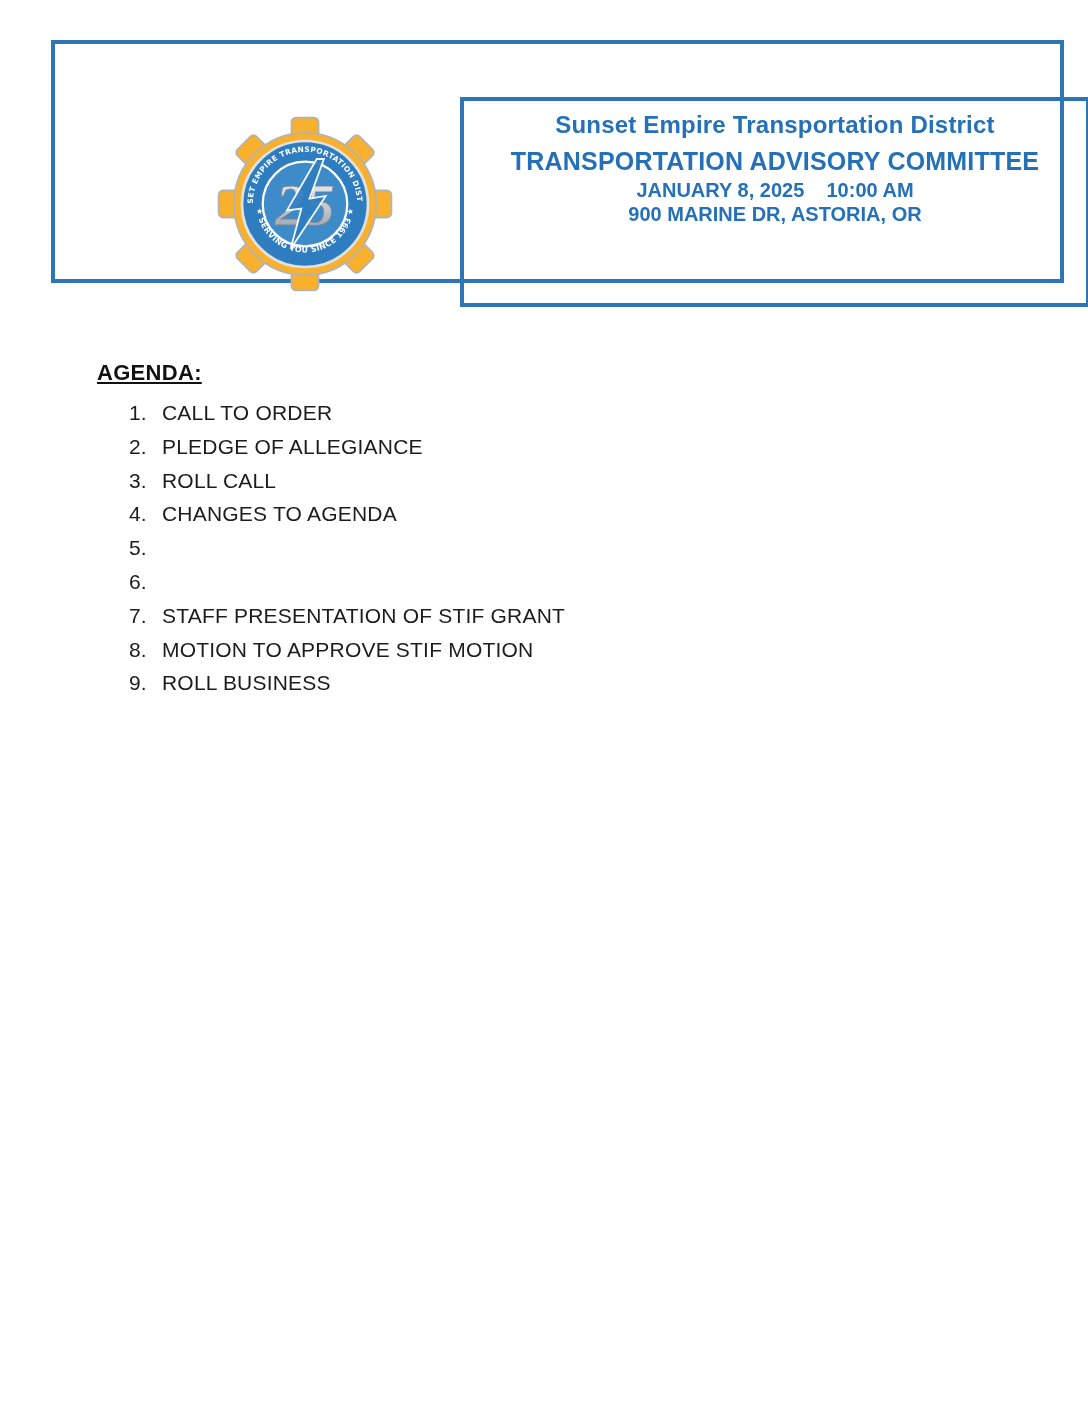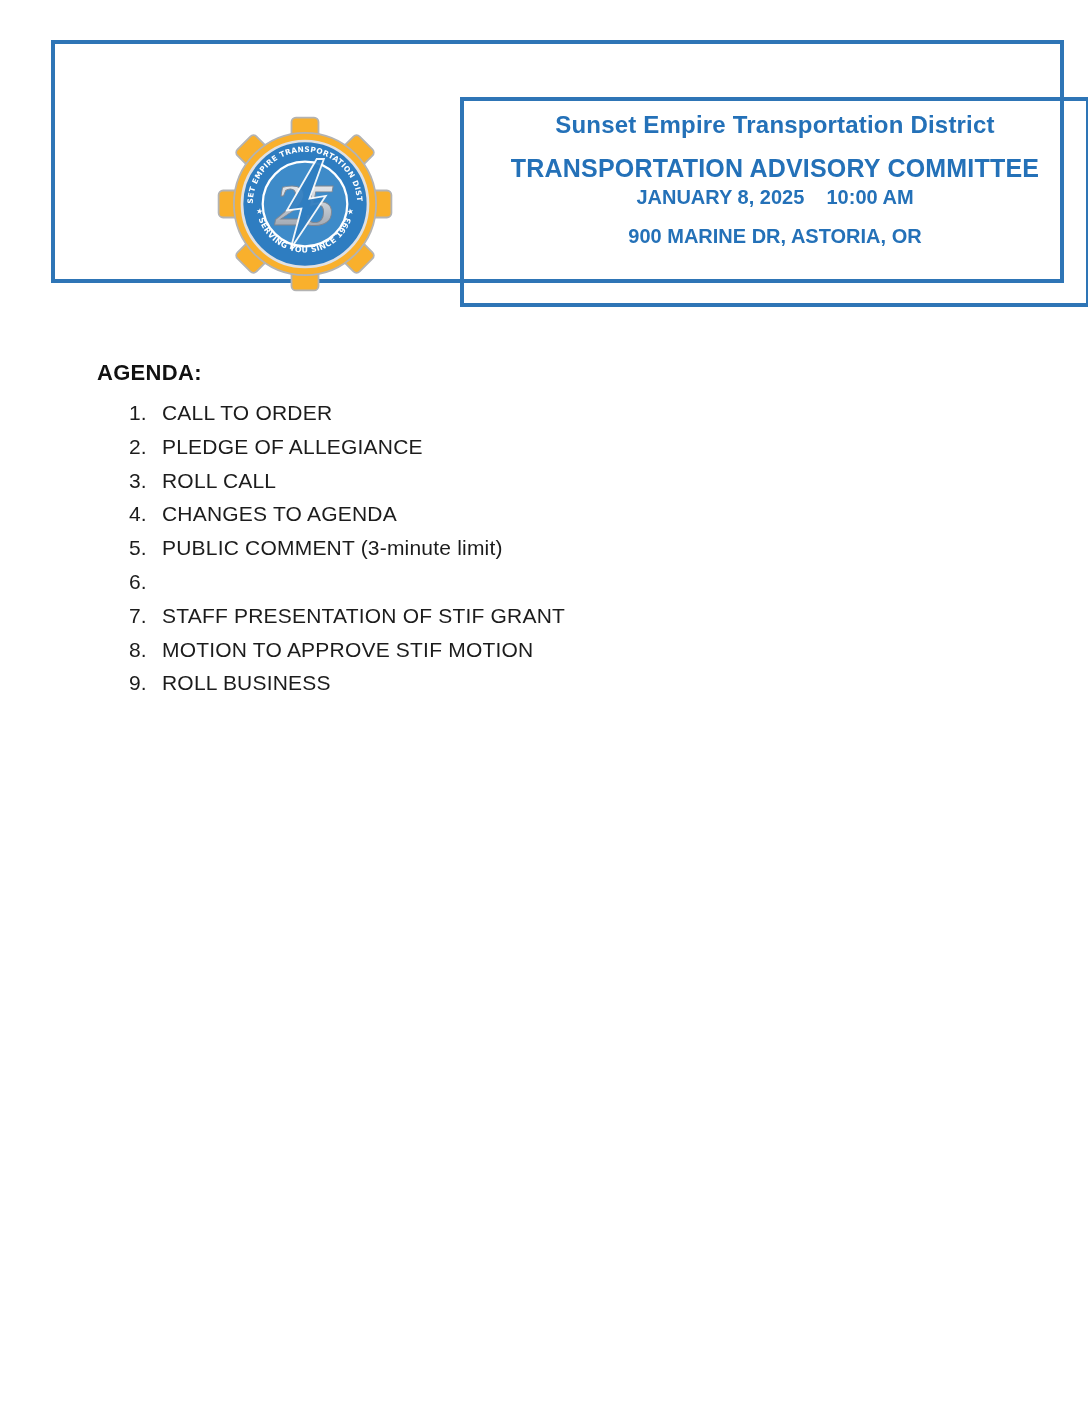--- a/index.html
+++ b/index.html
@@ -30,27 +30,28 @@
   .inner-box{
     position:absolute;left:405px;top:53px;
     width:630px;height:210px;
     border:4px solid var(--border-blue);
     box-sizing:border-box;
     text-align:center;
     color:var(--accent);
     font-weight:bold;
   }
   .hline1{font-size:24px;margin-top:10px;letter-spacing:0.2px;}
-  .hline2{font-size:25px;margin-top:15px;letter-spacing:0.2px;}
+  .hline2{font-size:25px;margin-top:8px;letter-spacing:0.2px;}
   .hline3{font-size:20px;margin-top:3px;white-space:pre;}
-  .hline4{font-size:20px;margin-top:16px;}
+  .hline4{font-size:20px;margin-top:1px;}
   .agenda-heading{
     position:absolute;left:97px;top:360px;
     font-size:22px;font-weight:bold;color:#111;
     letter-spacing:0.3px;
+    text-decoration:underline;
   }
   .agenda-list{
     position:absolute;left:129px;top:402px;
     font-size:21px;line-height:21px;color:#1c1c1c;
   }
   .agenda-row{
     display:flex;
     margin-bottom:12.8px;
     align-items:baseline;
   }
@@ -138,21 +139,20 @@
   <div class="agenda-row">
     <span class="agenda-num">3.</span>
     <span class="agenda-label">ROLL CALL</span>
   </div>
   <div class="agenda-row">
     <span class="agenda-num">4.</span>
     <span class="agenda-label">CHANGES TO AGENDA</span>
   </div>
   <div class="agenda-row">
     <span class="agenda-num">5.</span>
-    <span class="agenda-label">PUBLIC COMMENT (3-minute limit)</span>
   </div>
   <div class="agenda-row">
     <span class="agenda-num">6.</span>
   </div>
   <div class="agenda-row">
     <span class="agenda-num">7.</span>
     <span class="agenda-label">STAFF PRESENTATION OF STIF GRANT</span>
   </div>
   <div class="agenda-row">
     <span class="agenda-num">8.</span>

